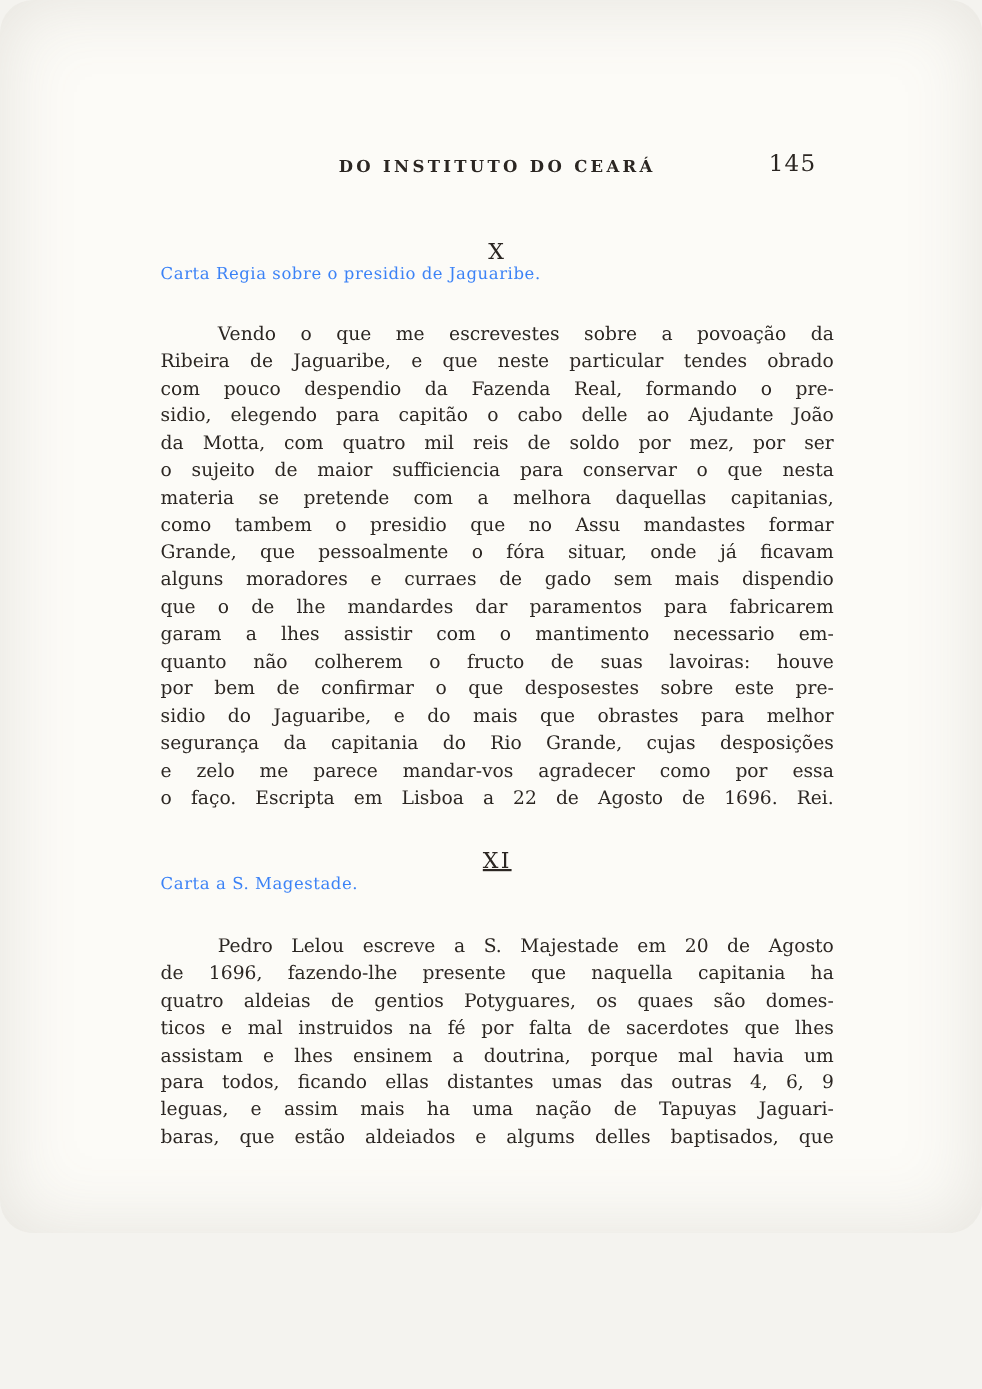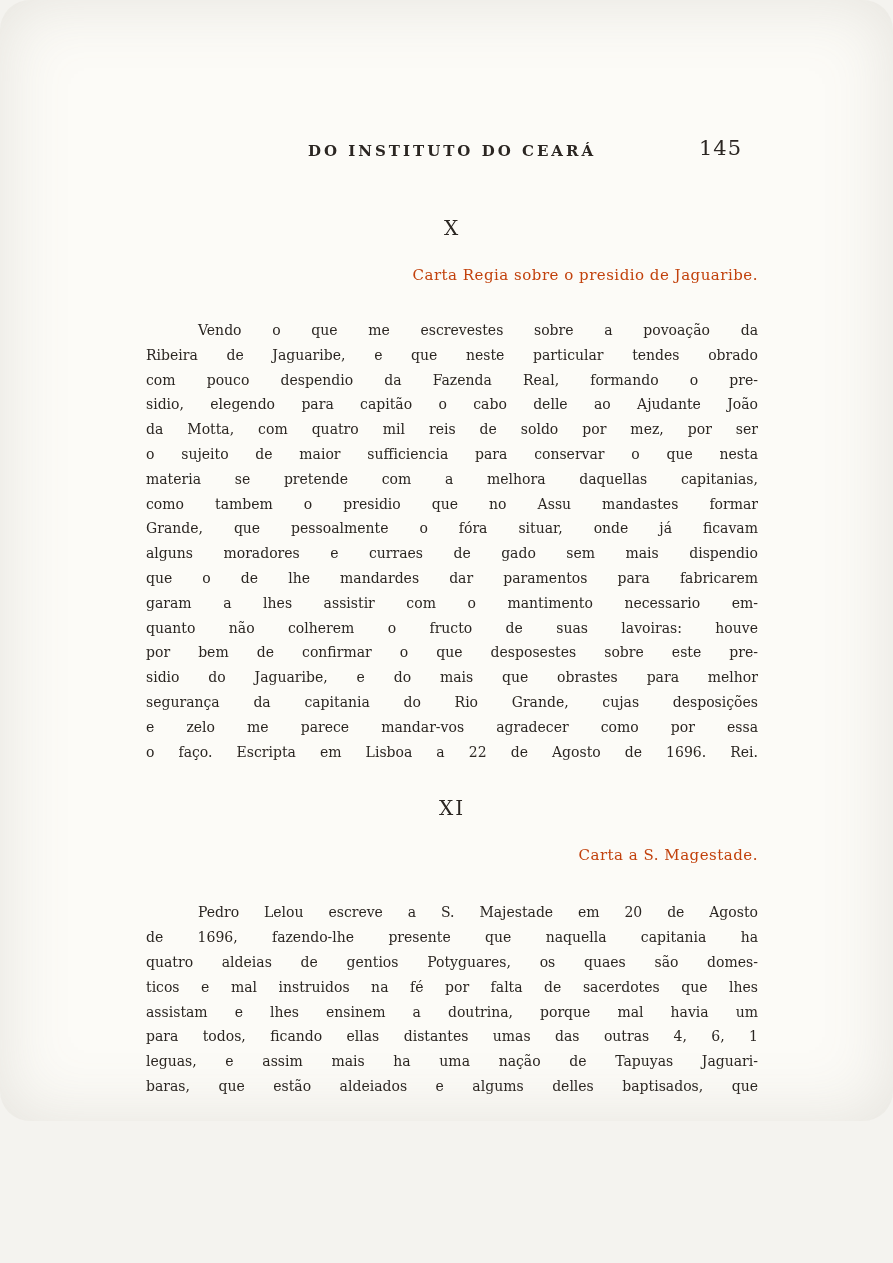--- a/index.html
+++ b/index.html
@@ -55,44 +55,44 @@
     letter-spacing: 1px;
   }
   .section-number {
     margin: 50px 0 0 0;
     text-align: center;
     font-size: 20px;
     font-weight: normal;
     letter-spacing: 2px;
   }
   .section-subtitle {
-    margin-top: 26px;
-    text-align: right;
+    text-align: left;
     font-size: 15px;
-    color: #c2410c;
+    color: #3b82f6;
     letter-spacing: 0.5px;
   }
   .paragraph {
     margin-top: 34px;
-    font-size: 14px;
+    font-size: 17px;
     line-height: 24.8px;
   }
   .line {
     text-align: justify;
     text-align-last: justify;
     white-space: normal;
   }
   .line.first {
     text-indent: 52px;
   }
   .section-xi .paragraph {
     margin-top: 36px;
   }
   .section-xi .section-number {
     margin-top: 32px;
+    text-decoration: underline;
   }
 </style>
 </head>
 <body>
 
 <div class="page">
   <div class="content">
 
     <header class="page-header">
       <span class="running-title">DO INSTITUTO DO CEARÁ</span>
@@ -126,20 +126,20 @@
 
     <section class="section-xi">
       <h2 class="section-number">XI</h2>
       <div class="section-subtitle">Carta a S. Magestade.</div>
       <div class="paragraph">
         <div class="line first">Pedro Lelou escreve a S. Majestade em 20 de Agosto</div>
         <div class="line">de 1696, fazendo-lhe presente que naquella capitania ha</div>
         <div class="line">quatro aldeias de gentios Potyguares, os quaes são domes-</div>
         <div class="line">ticos e mal instruidos na fé por falta de sacerdotes que lhes</div>
         <div class="line">assistam e lhes ensinem a doutrina, porque mal havia um</div>
-        <div class="line">para todos, ficando ellas distantes umas das outras 4, 6, 1</div>
+        <div class="line">para todos, ficando ellas distantes umas das outras 4, 6, 9</div>
         <div class="line">leguas, e assim mais ha uma nação de Tapuyas Jaguari-</div>
         <div class="line">baras, que estão aldeiados e algums delles baptisados, que</div>
       </div>
     </section>
 
   </div>
 </div>
 
 </body></html>

